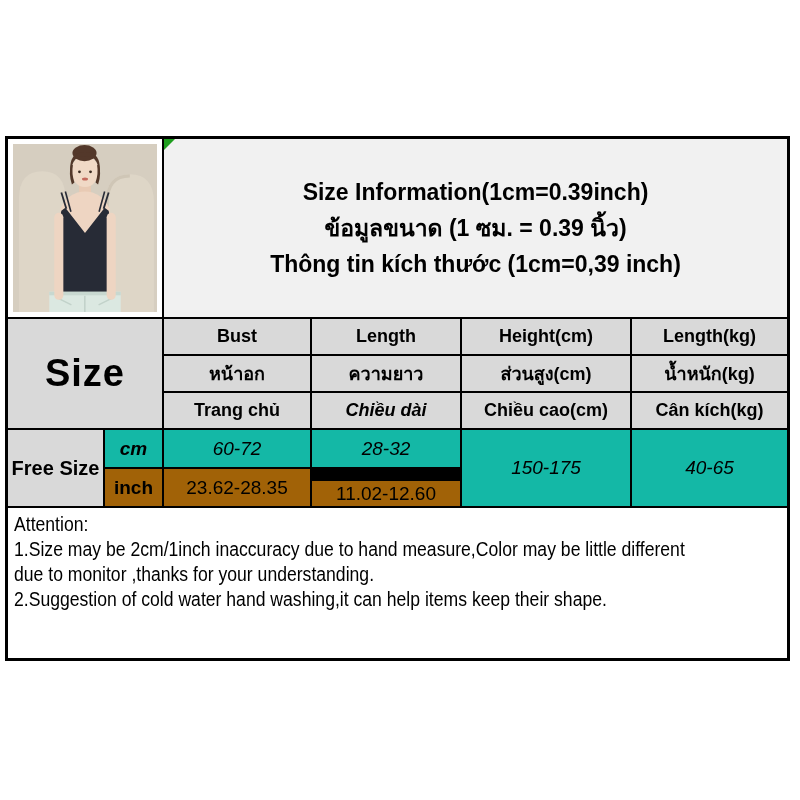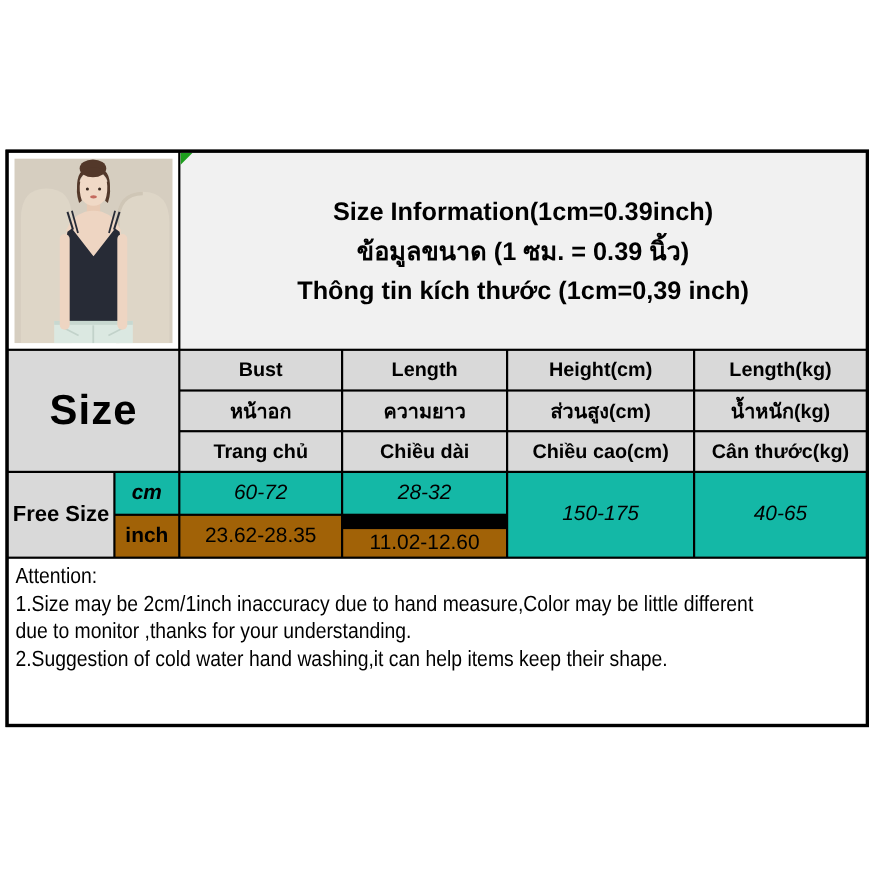--- a/index.html
+++ b/index.html
@@ -31,21 +31,21 @@
   .bg-info { background: #f1f1f1; }
   .bg-cm   { background: #14b8a6; font-style: italic; }
   .bg-wht  { background: #a16207; }
 
   
   .c-photo    { grid-area: 1 / 1 / 2 / 3; background: #fff; padding: 5px; }
   .c-info     { grid-area: 1 / 3 / 2 / 7; position: relative; flex-direction: column; }
   .c-size     { grid-area: 2 / 1 / 5 / 3; }
   .c-en-1 { grid-area: 2 / 3; } .c-en-2 { grid-area: 2 / 4; } .c-en-3 { grid-area: 2 / 5; } .c-en-4 { grid-area: 2 / 6; }
   .c-th-1 { grid-area: 3 / 3; } .c-th-2 { grid-area: 3 / 4; } .c-th-3 { grid-area: 3 / 5; } .c-th-4 { grid-area: 3 / 6; }
-  .c-vi-1 { grid-area: 4 / 3; } .c-vi-2 { grid-area: 4 / 4; } .c-vi-3 { grid-area: 4 / 5; } .c-vi-4 { grid-area: 4 / 6; }
+  .c-vi-1 { grid-area: 4 / 3; } .c-vi-2 { grid-area: 4 / 4; font-style: italic; } .c-vi-3 { grid-area: 4 / 5; } .c-vi-4 { grid-area: 4 / 6; }
   .c-freesize { grid-area: 5 / 1 / 7 / 2; }
   .c-unit-cm  { grid-area: 5 / 2; }
   .c-unit-in  { grid-area: 6 / 2; }
   .c-bust-cm  { grid-area: 5 / 3; } .c-len-cm { grid-area: 5 / 4; }
   .c-bust-in  { grid-area: 6 / 3; } .c-len-in { grid-area: 6 / 4; margin-top: 12px; }
   .c-height   { grid-area: 5 / 5 / 7 / 6; }
   .c-weight   { grid-area: 5 / 6 / 7 / 7; }
   .c-attn     { grid-area: 7 / 1 / 8 / 7; background: #fff;
                 display: block; text-align: left; padding: 4px 16px 0 6px; }
 
@@ -121,21 +121,21 @@
     <div class="cell c-en-4 bg-hdr t-hdr">Length(kg)</div>
 
     <div class="cell c-th-1 bg-hdr t-hdr">หน้าอก</div>
     <div class="cell c-th-2 bg-hdr t-hdr">ความยาว</div>
     <div class="cell c-th-3 bg-hdr t-hdr">ส่วนสูง(cm)</div>
     <div class="cell c-th-4 bg-hdr t-hdr">น้ำหนัก(kg)</div>
 
     <div class="cell c-vi-1 bg-hdr t-hdr">Trang chủ</div>
     <div class="cell c-vi-2 bg-hdr t-hdr">Chiều dài</div>
     <div class="cell c-vi-3 bg-hdr t-hdr">Chiều cao(cm)</div>
-    <div class="cell c-vi-4 bg-hdr t-hdr">Cân thước(kg)</div>
+    <div class="cell c-vi-4 bg-hdr t-hdr">Cân kích(kg)</div>
 
     <div class="cell c-freesize bg-hdr t-free">Free Size</div>
     <div class="cell c-unit-cm bg-cm t-unit">cm</div>
     <div class="cell c-unit-in bg-wht t-unit">inch</div>
 
     <div class="cell c-bust-cm bg-cm t-val">60-72</div>
     <div class="cell c-len-cm  bg-cm t-val">28-32</div>
     <div class="cell c-bust-in bg-wht t-val">23.62-28.35</div>
     <div class="cell c-len-in  bg-wht t-val">11.02-12.60</div>
     <div class="cell c-height  bg-cm t-val">150-175</div>

